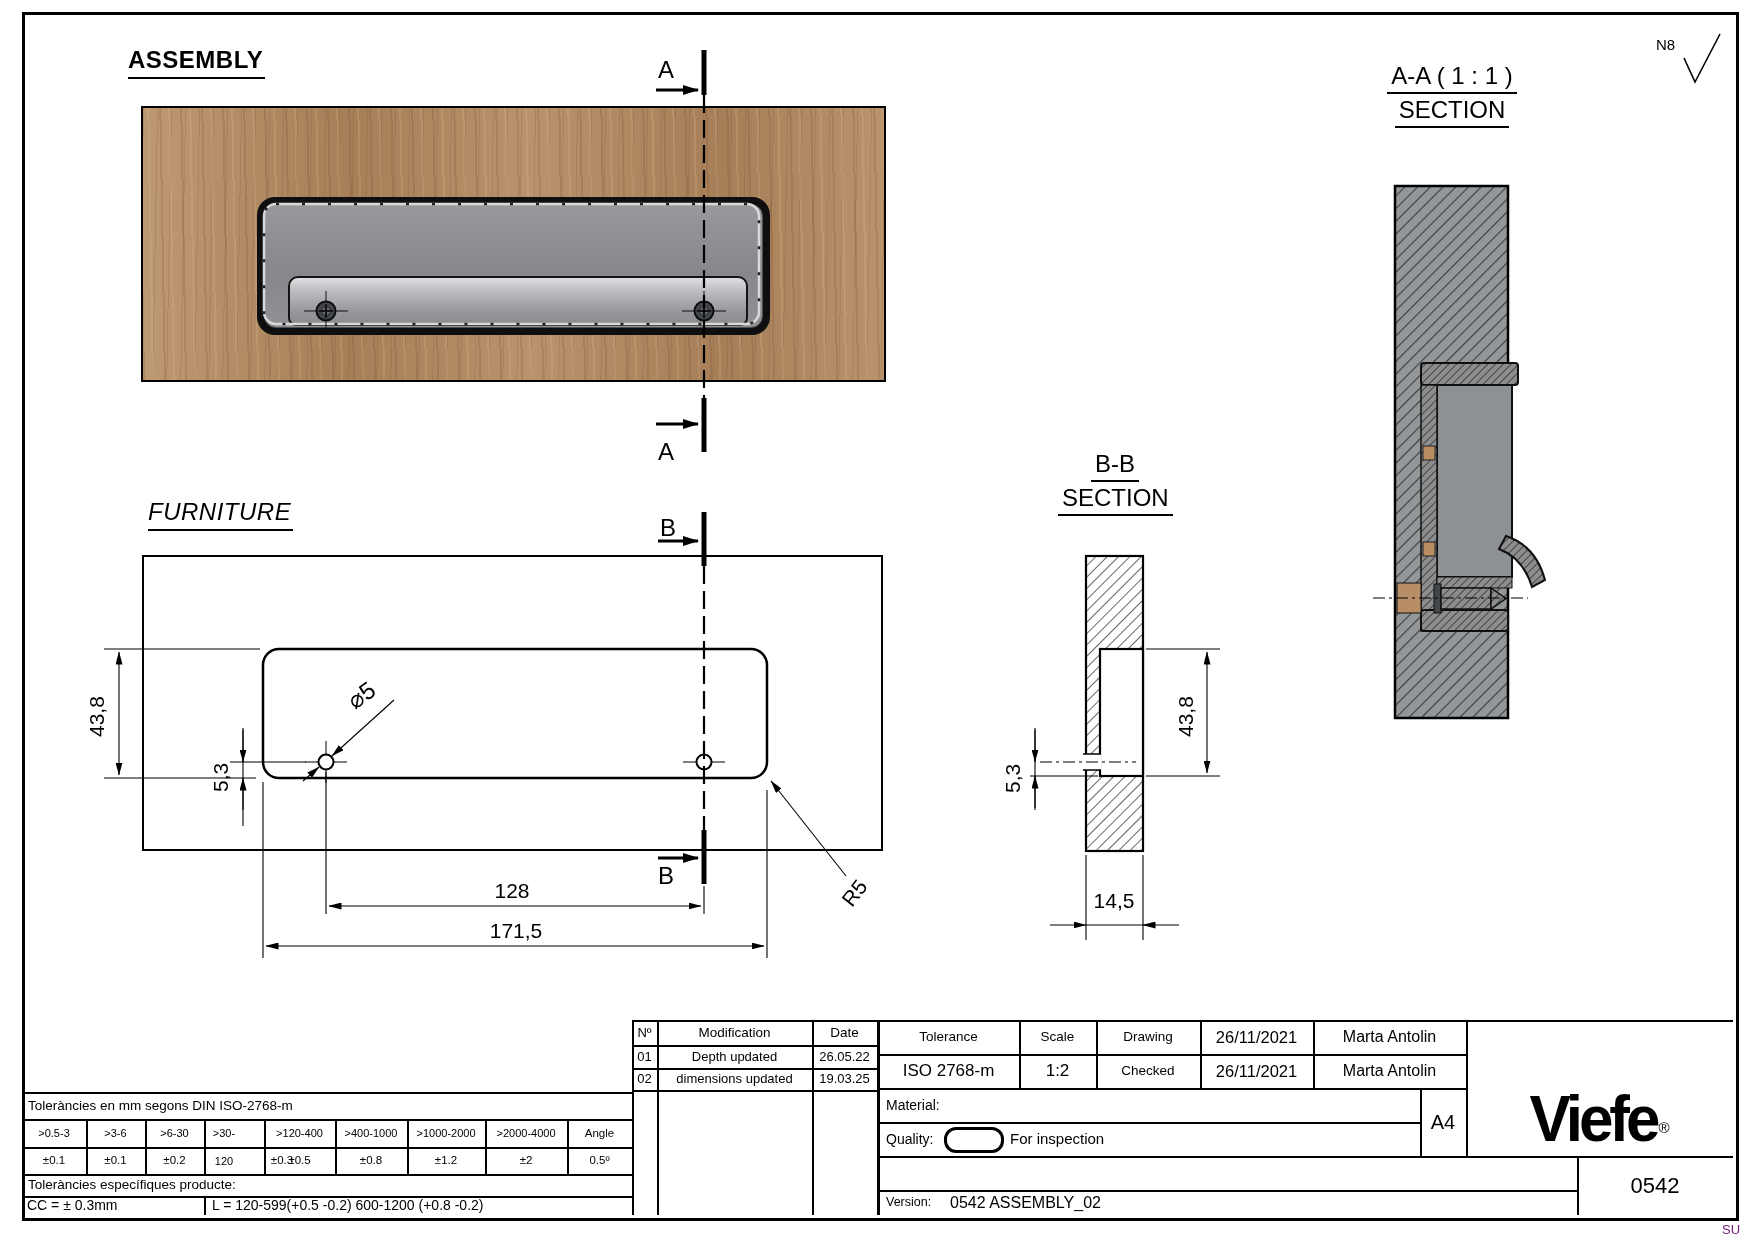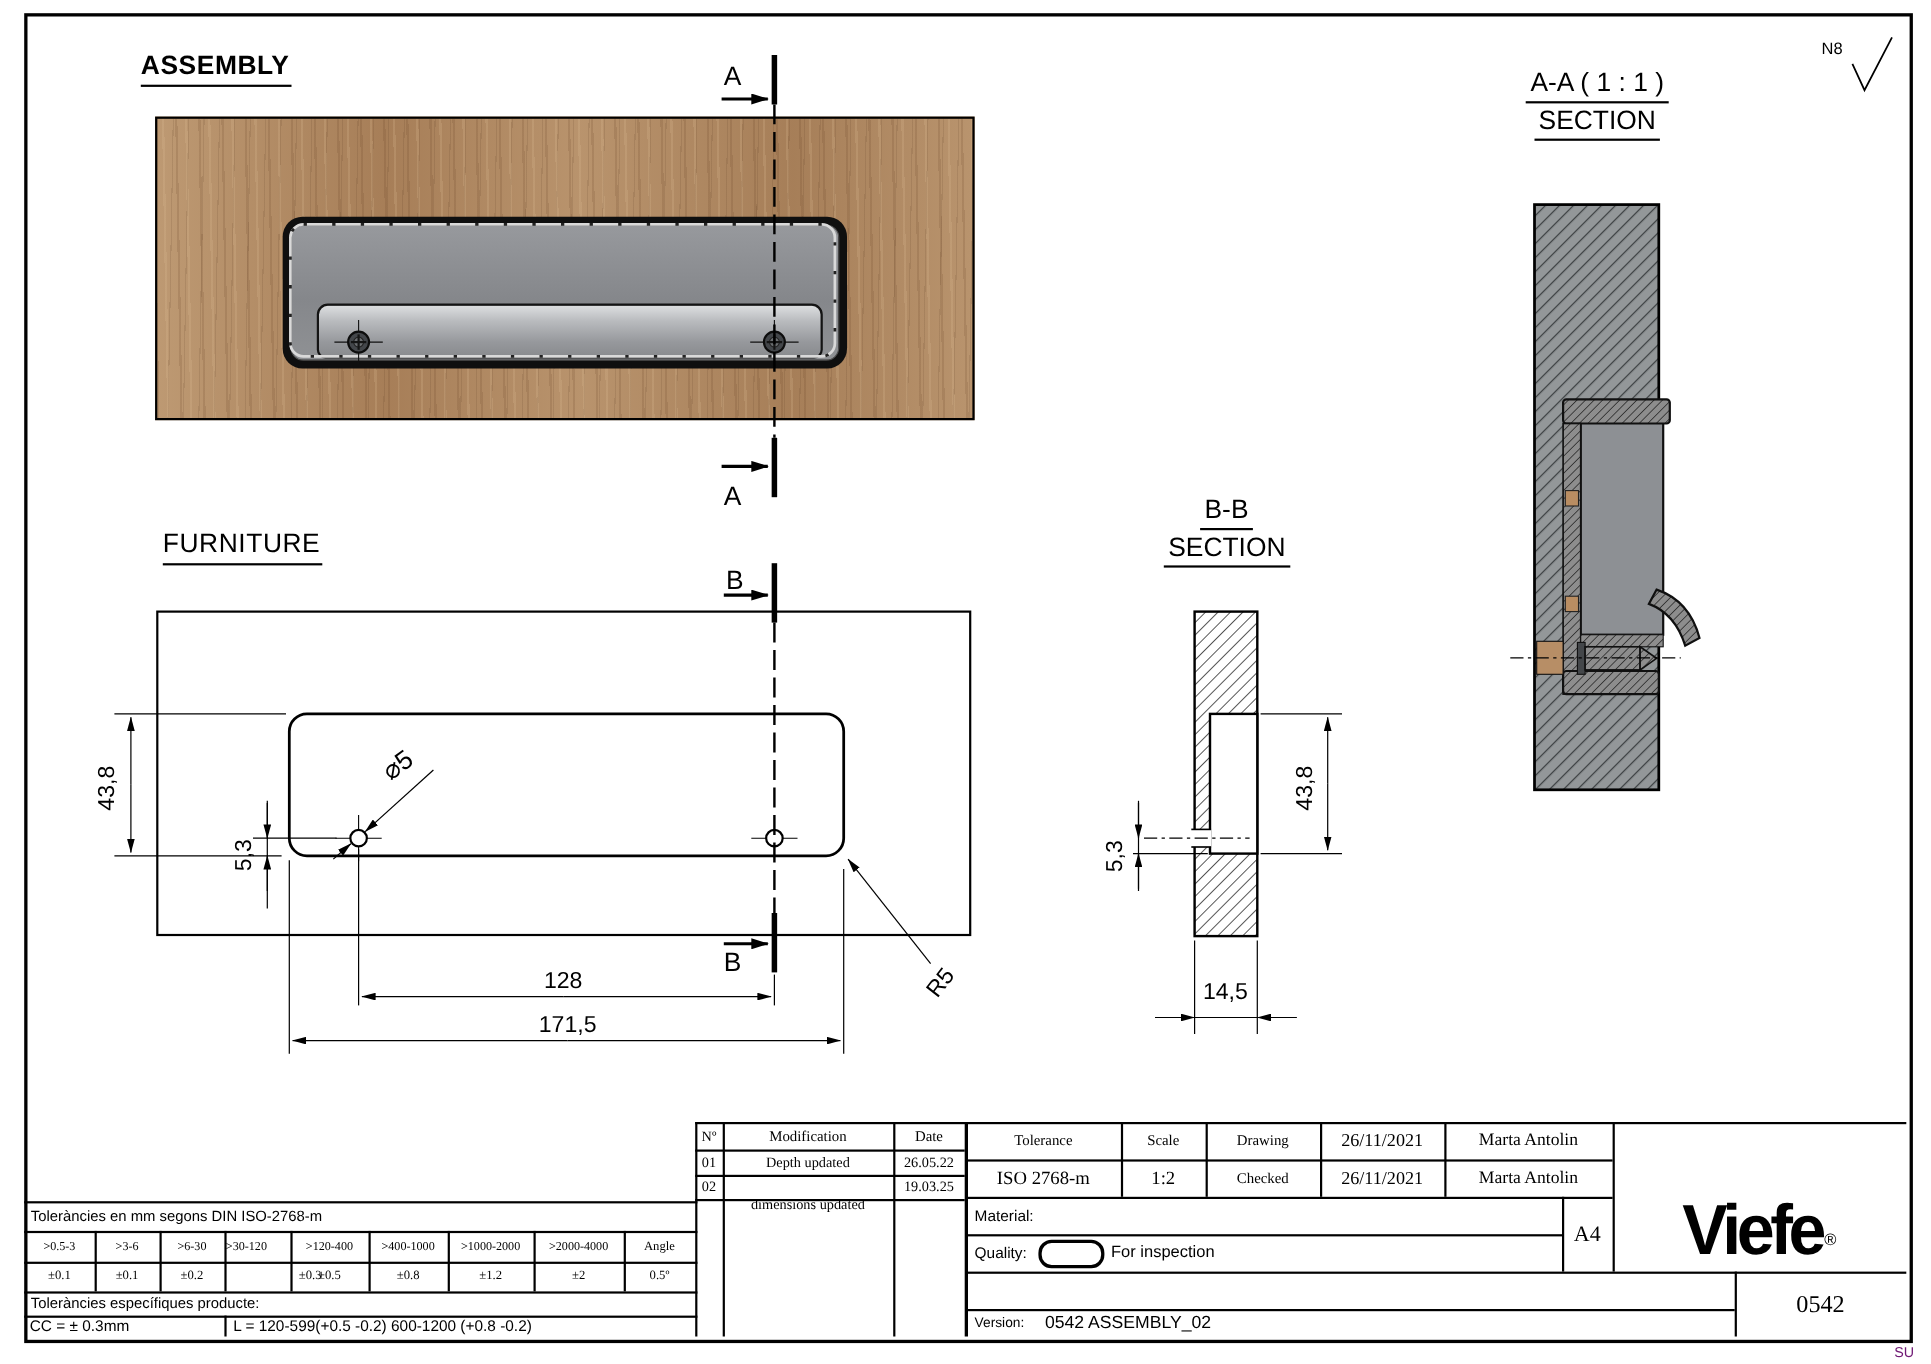--- a/index.html
+++ b/index.html
@@ -25,39 +25,39 @@
              rgba(240,215,180,.12) 52%, rgba(110,66,32,.16) 78%, rgba(240,218,185,.12));}
   .recess{position:absolute;left:114px;top:89px;width:513px;height:138px;background:#0f0f0f;
           border-radius:18px;}
   .recess-inner{position:absolute;left:7px;top:7px;right:7px;bottom:7px;border-radius:12px;
           background:linear-gradient(180deg,#97999d,#85878b 55%,#8f9194);border:1px solid #505050;}
   .pullbar{position:absolute;left:23px;top:71px;width:456px;height:46px;
           border-radius:10px 10px 8px 8px;border:2px solid #141414;
           background:linear-gradient(180deg,#dcdee0,#b9bbbe 30%,#96989c 72%,#898b8e);}
   .svgabs{position:absolute;left:0;top:0;}
   
-  .cell{position:absolute;text-align:center;font-family:Liberation Serif, serif;}
+  .cell{position:absolute;text-align:center;}
   .lcell{position:absolute;text-align:left;}
   .quality-oval{position:absolute;left:944px;top:1127px;width:54px;height:20px;
                 border:3px solid #000;border-radius:12px;}
   .logo{position:absolute;left:1468px;top:1022px;width:263px;height:132px;display:flex;
         align-items:flex-end;justify-content:center;}
   .logo .brand{font-size:62px;font-weight:900;letter-spacing:-4px;transform:scaleY(1.04);}
   .logo .reg{font-size:15px;font-weight:400;align-self:flex-end;margin:0 0 18px 2px;}
   .watermark{position:absolute;left:1722px;top:1222px;font-size:13px;color:#701a75;}
 </style>
 </head>
 <body>
 
 <div class="canvas">
 
   <div class="border-frame"></div>
 
   <div class="viewlabel" style="left:128px;top:46px;font-weight:bold;">ASSEMBLY</div>
-  <div class="viewlabel" style="left:148px;top:481px;">FURNITURE</div>
+  <div class="viewlabel" style="left:148px;top:498px;font-style:italic;">FURNITURE</div>
 
   <div class="sectitle" style="left:1362px;top:62px;width:180px;">
     <span>A-A ( 1 : 1 )</span>
   </div>
   <div class="sectitle" style="left:1362px;top:96px;width:180px;">
     <span>SECTION</span>
   </div>
   <div class="sectitle" style="left:1058px;top:450px;width:114px;">
     <span>B-B</span>
   </div>
@@ -275,21 +275,21 @@
   <div class="ln" style="left:567px;top:1119px;width:2px;height:55px;"></div>
   <div class="ln" style="left:204px;top:1196px;width:2px;height:19px;"></div>
 
   <div class="cell" style="left:632px;top:1020px;width:25px;line-height:25px;font-size:13px;">Nº</div>
   <div class="cell" style="left:657px;top:1020px;width:155px;line-height:25px;font-size:13.5px;">Modification</div>
   <div class="cell" style="left:812px;top:1020px;width:65px;line-height:25px;font-size:13.5px;">Date</div>
   <div class="cell" style="left:632px;top:1045px;width:25px;line-height:23px;font-size:13px;">01</div>
   <div class="cell" style="left:657px;top:1045px;width:155px;line-height:23px;font-size:13px;">Depth updated</div>
   <div class="cell" style="left:812px;top:1045px;width:65px;line-height:23px;font-size:13px;">26.05.22</div>
   <div class="cell" style="left:632px;top:1068px;width:25px;line-height:22px;font-size:13px;">02</div>
-  <div class="cell" style="left:657px;top:1068px;width:155px;line-height:22px;font-size:13px;margin-top:16px;">dimensions updated</div>
+  <div class="cell" style="left:657px;top:1068px;width:155px;line-height:22px;font-size:13px;">dimensions updated</div>
   <div class="cell" style="left:812px;top:1068px;width:65px;line-height:22px;font-size:13px;">19.03.25</div>
 
   <div class="lcell" style="left:28px;top:1092px;line-height:27px;font-size:13.5px;">Toleràncies en mm segons DIN ISO-2768-m</div>
   <div class="cell" style="left:22px;top:1119px;width:64px;line-height:28px;font-size:11px;">&gt;0.5-3</div>
   <div class="cell" style="left:86px;top:1119px;width:59px;line-height:28px;font-size:11px;">&gt;3-6</div>
   <div class="cell" style="left:145px;top:1119px;width:59px;line-height:28px;font-size:11px;">&gt;6-30</div>
   <div class="cell" style="left:204px;top:1119px;width:40px;line-height:28px;font-size:11px;">&gt;30-120</div>
   <div class="cell" style="left:264px;top:1119px;width:71px;line-height:28px;font-size:11px;">&gt;120-400</div>
   <div class="cell" style="left:335px;top:1119px;width:72px;line-height:28px;font-size:11px;">&gt;400-1000</div>
   <div class="cell" style="left:407px;top:1119px;width:78px;line-height:28px;font-size:11px;">&gt;1000-2000</div>

